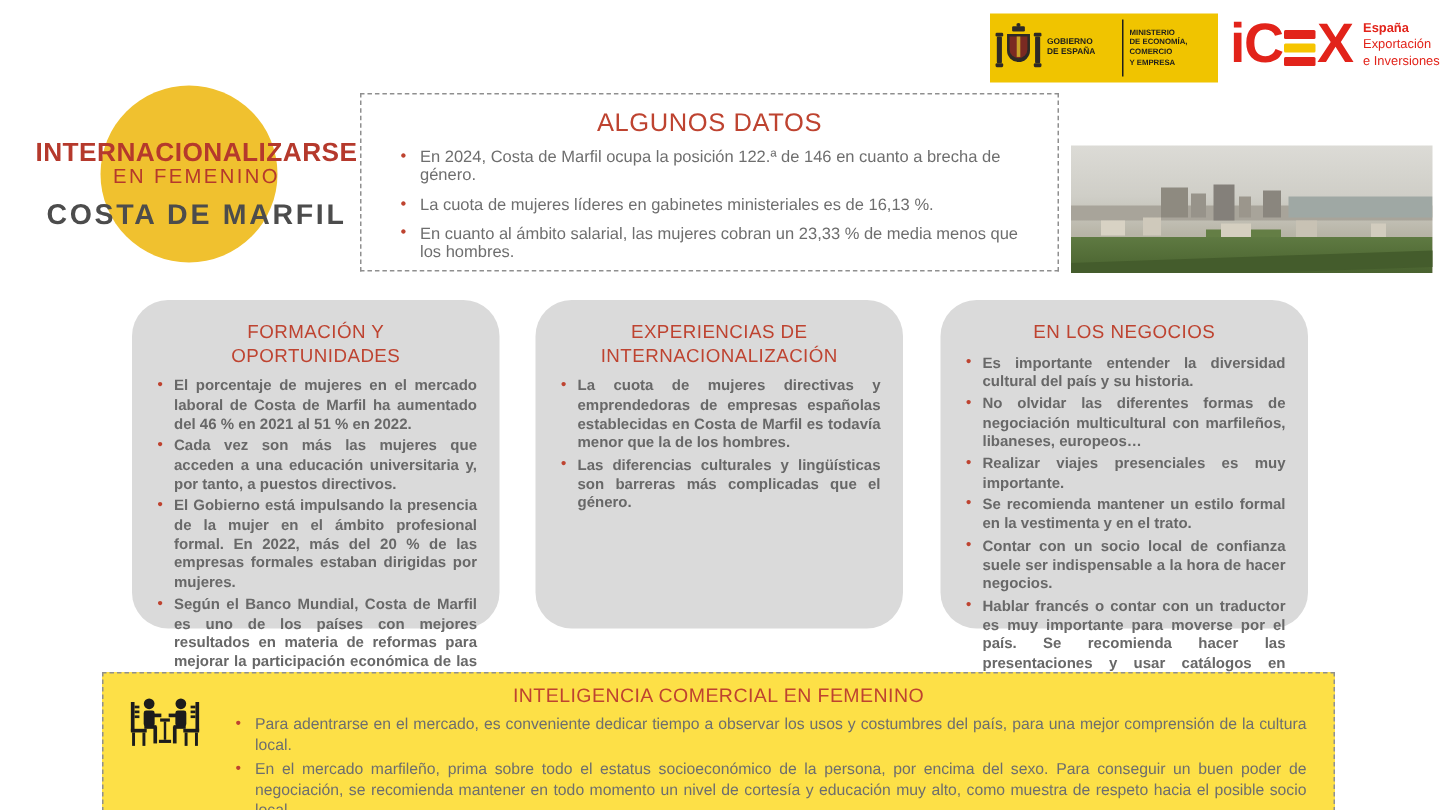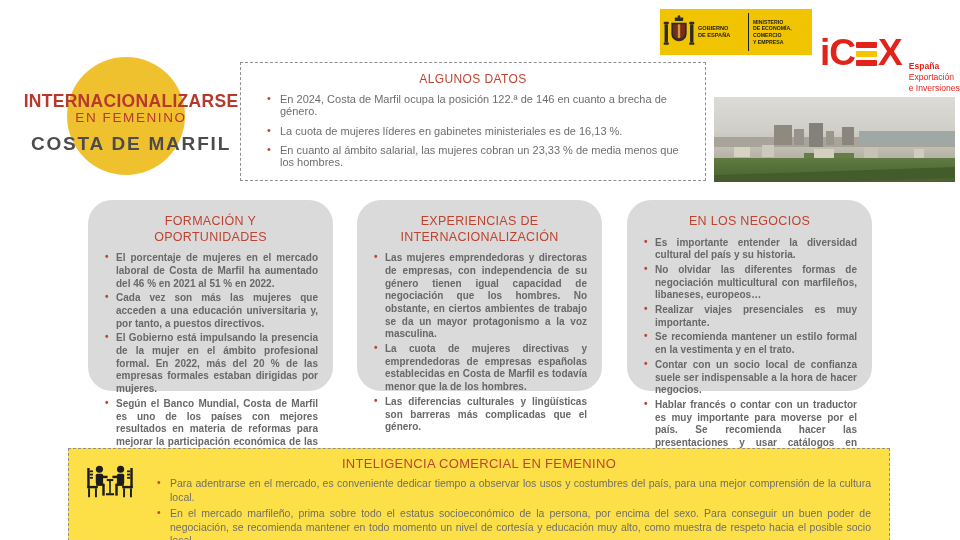--- a/index.html
+++ b/index.html
@@ -18,29 +18,29 @@
   
   .gov-logo{position:absolute;left:660px;top:9px;width:152px;height:46px;background:#F0C400;
             display:flex;align-items:center;}
   .gov-arms{flex:0 0 34px;height:40px;margin-left:2px;}
   .gov-text{flex:0 0 46px;font-size:5.6px;font-weight:bold;color:#1d1d1b;line-height:1.25;padding-left:2px;}
   .gov-divider{flex:0 0 1px;height:38px;background:#1d1d1b;margin:0 4px;}
   .min-text{flex:1;font-size:5.2px;font-weight:bold;color:#1d1d1b;line-height:1.3;padding-right:2px;}
 
   
   .icex{position:absolute;left:820px;top:13px;display:flex;align-items:center;}
-  .icex-letters{display:flex;font-size:37px;font-weight:800;color:#E2231A;line-height:.78;letter-spacing:-1px;}
+  .icex-letters{display:flex;align-items:flex-end;font-size:37px;font-weight:800;color:#E2231A;line-height:.78;letter-spacing:-1px;}
   .icex-e{display:inline-flex;flex-direction:column;justify-content:flex-end;width:21px;height:27px;margin:0 1px;gap:3px;}
   .icex-e i{display:block;height:6px;border-radius:1px;}
-  .icex-tag{margin-left:7px;font-size:8.6px;color:#E2231A;line-height:1.3;margin-top:48px;}
+  .icex-tag{margin-left:7px;font-size:8.6px;color:#E2231A;line-height:1.3;}
   .icex-tag .t1{font-weight:bold;}
 
   
   .datos-box{position:absolute;left:240px;top:62px;width:466px;height:119px;border:1px dashed #8f8f8f;background:#fff;box-sizing:border-box;}
-  .datos-box h2{margin:9px 0 7px 0;text-align:center;font-size:12px;font-weight:500;color:#BE4330;letter-spacing:.4px;}
+  .datos-box h2{margin:9px 0 7px 0;text-align:center;font-size:17px;font-weight:500;color:#BE4330;letter-spacing:.4px;}
   .datos-box ul{margin:0;padding:0 14px 0 26px;list-style:none;}
   .datos-box li{position:relative;padding-left:13px;margin-bottom:7.5px;font-size:11px;color:#6e6e6e;}
   .datos-box li::before{content:"•";position:absolute;left:0;top:-1px;color:#BE4330;}
 
   
   .photo{position:absolute;left:714px;top:97px;width:241px;height:85px;overflow:hidden;
          background:linear-gradient(#dcdbd6 0%,#cfcec7 40%,#c4c2b8 55%,#b7b4a6 70%);}
   .photo-skyline{position:absolute;inset:0;background-repeat:no-repeat;
     background-image:
       linear-gradient(#8e8a80,#8e8a80),linear-gradient(#97938a,#97938a),
@@ -55,21 +55,21 @@
       linear-gradient(#d5cfc0,#d5cfc0),linear-gradient(#c8c2b4,#c8c2b4),
       linear-gradient(#d2ccbe,#d2ccbe),linear-gradient(#647e45,#647e45);
     background-size:16px 10px,12px 12px,20px 9px,14px 11px,10px 9px,50px 10px;
     background-position:20px 50px,48px 48px,100px 52px,150px 50px,200px 52px,90px 56px;}
   .photo-green{position:absolute;left:0;bottom:0;width:241px;height:24px;
     background:linear-gradient(#5f7a42,#49622f);}
   .photo-green::after{content:"";position:absolute;left:-10px;bottom:0;width:270px;height:11px;
     background:#445c2c;transform:rotate(-2deg);}
 
   
-  .col{position:absolute;top:200px;width:245px;height:191px;background:#DADADA;border-radius:24px;box-sizing:border-box;}
+  .col{position:absolute;top:200px;width:245px;height:219px;background:#DADADA;border-radius:24px;box-sizing:border-box;}
   .col-1{left:88px;} .col-2{left:357px;} .col-3{left:627px;}
   .col h3{margin:14px 22px 7px 22px;text-align:center;font-size:12.5px;font-weight:500;color:#BE4330;letter-spacing:.3px;line-height:1.25;}
   .col ul{margin:0;padding:0 15px 0 17px;list-style:none;font-weight:bold;}
   .col li{position:relative;padding-left:11px;margin-bottom:2px;font-size:10px;line-height:1.27;color:#686868;text-align:justify;}
   .col li::before{content:"•";position:absolute;left:0;top:-1px;color:#BE4330;}
 
   
   .bottom-box{position:absolute;left:68px;top:448px;width:822px;height:93px;border:1px dashed #8f8f8f;background:#fde047;box-sizing:border-box;}
   .bottom-box h3{margin:7px 0 6px 0;text-align:center;font-size:13px;font-weight:500;color:#BE4330;letter-spacing:.3px;}
   .meeting{position:absolute;left:15px;top:11px;width:52px;height:42px;}
@@ -153,21 +153,20 @@
       <li>El porcentaje de mujeres en el mercado laboral de Costa de Marfil ha aumentado del 46 % en 2021 al 51 % en 2022.</li>
       <li>Cada vez son más las mujeres que acceden a una educación universitaria y, por tanto, a puestos directivos.</li>
       <li>El Gobierno está impulsando la presencia de la mujer en el ámbito profesional formal. En 2022, más del 20 % de las empresas formales estaban dirigidas por mujeres.</li>
       <li>Según el Banco Mundial, Costa de Marfil es uno de los países con mejores resultados en materia de reformas para mejorar la participación económica de las mujeres.</li>
     </ul>
   </section>
 
   <section class="col col-2">
     <h3>EXPERIENCIAS DE INTERNACIONALIZACIÓN</h3>
     <ul>
-      <li>Las mujeres emprendedoras y directoras de empresas, con independencia de su género tienen igual capacidad de negociación que los hombres. No obstante, en ciertos ambientes de trabajo se da un mayor protagonismo a la voz masculina.</li>
       <li>La cuota de mujeres directivas y emprendedoras de empresas españolas establecidas en Costa de Marfil es todavía menor que la de los hombres.</li>
       <li>Las diferencias culturales y lingüísticas son barreras más complicadas que el género.</li>
     </ul>
   </section>
 
   <section class="col col-3">
     <h3>EN LOS NEGOCIOS</h3>
     <ul>
       <li>Es importante entender la diversidad cultural del país y su historia.</li>
       <li>No olvidar las diferentes formas de negociación multicultural con marfileños, libaneses, europeos…</li>

